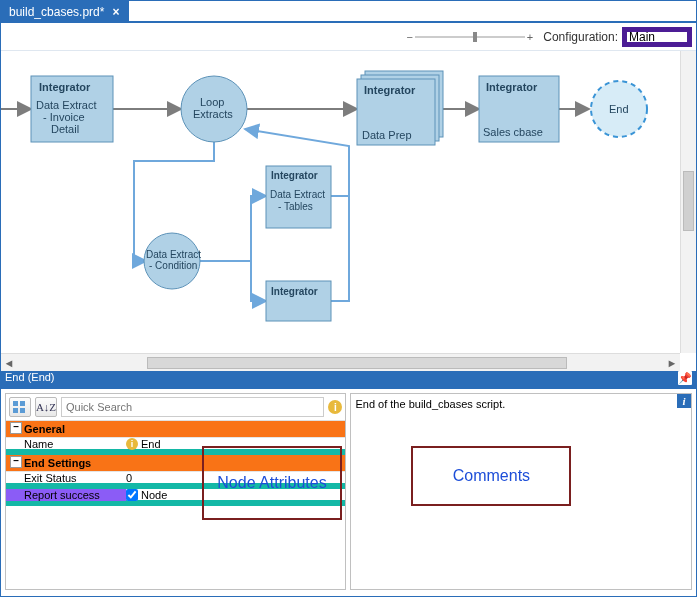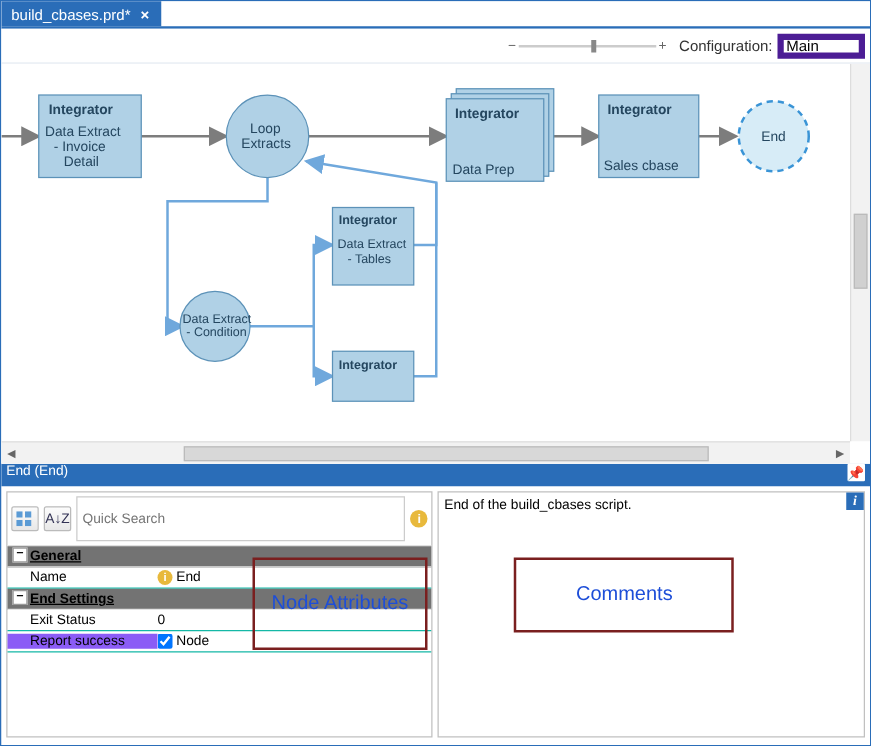--- a/index.html
+++ b/index.html
@@ -218,65 +218,65 @@
     width: 22px;
     height: 20px;
     border: 1px solid #bbb;
     background: linear-gradient(#fcfcfc,#e8e8e8);
     display: inline-flex;
     align-items: center;
     justify-content: center;
     font-size: 11px;
     color: #335;
     border-radius: 2px;
+    font-family: Liberation Serif, serif;
   }
   .search-box {
     flex: 1;
-    height: 36px;
+    height: 20px;
     font-size: 11px;
     padding: 0 4px;
     color: #888;
     border: 1px solid #ccc;
   }
   .info-icon {
     width: 14px; height: 14px;
     background: #e8b93c;
     color: #fff;
     border-radius: 50%;
     display: inline-flex;
     align-items: center;
     justify-content: center;
     font-weight: bold;
     font-size: 10px;
   }
   
   .catrow {
-    background: #737373;
+    background: #f97316;
     font-weight: bold;
     padding: 2px 4px 2px 18px;
     border-bottom: 1px solid #e4e4e4;
     position: relative;
-    text-decoration: underline;
   }
   .catrow::before {
     content: "–";
     position: absolute;
     left: 4px;
     top: 1px;
     width: 10px; height: 10px;
     border: 1px solid #999;
     line-height: 8px;
     text-align: center;
     font-size: 10px;
     background: #fff;
   }
   .proprow {
     display: flex;
     align-items: center;
-    border-bottom: 1px solid #14b8a6;
+    border-bottom: 6px solid #14b8a6;
     height: 17px;
   }
   .proprow .label {
     width: 120px;
     padding-left: 18px;
   }
   .proprow .value {
     flex: none;
     width: 60px;
     display: flex;
@@ -483,16 +483,16 @@
       </span>
     </div>
 
     <div class="annotation" style="left:196px; top:52px; width:140px; height:74px;">Node Attributes</div>
   </div>
 
   <div class="comment-pane">
     <span class="info-corner">i</span>
     <div style="font-size:11px;">End of the build_cbases script.</div>
 
-    <div class="annotation" style="left:60px; top:52px; width:176px; height:60px;">Comments</div>
+    <div class="annotation" style="left:60px; top:52px; width:160px; height:60px;">Comments</div>
   </div>
 
 </div>
 
 </body></html>

